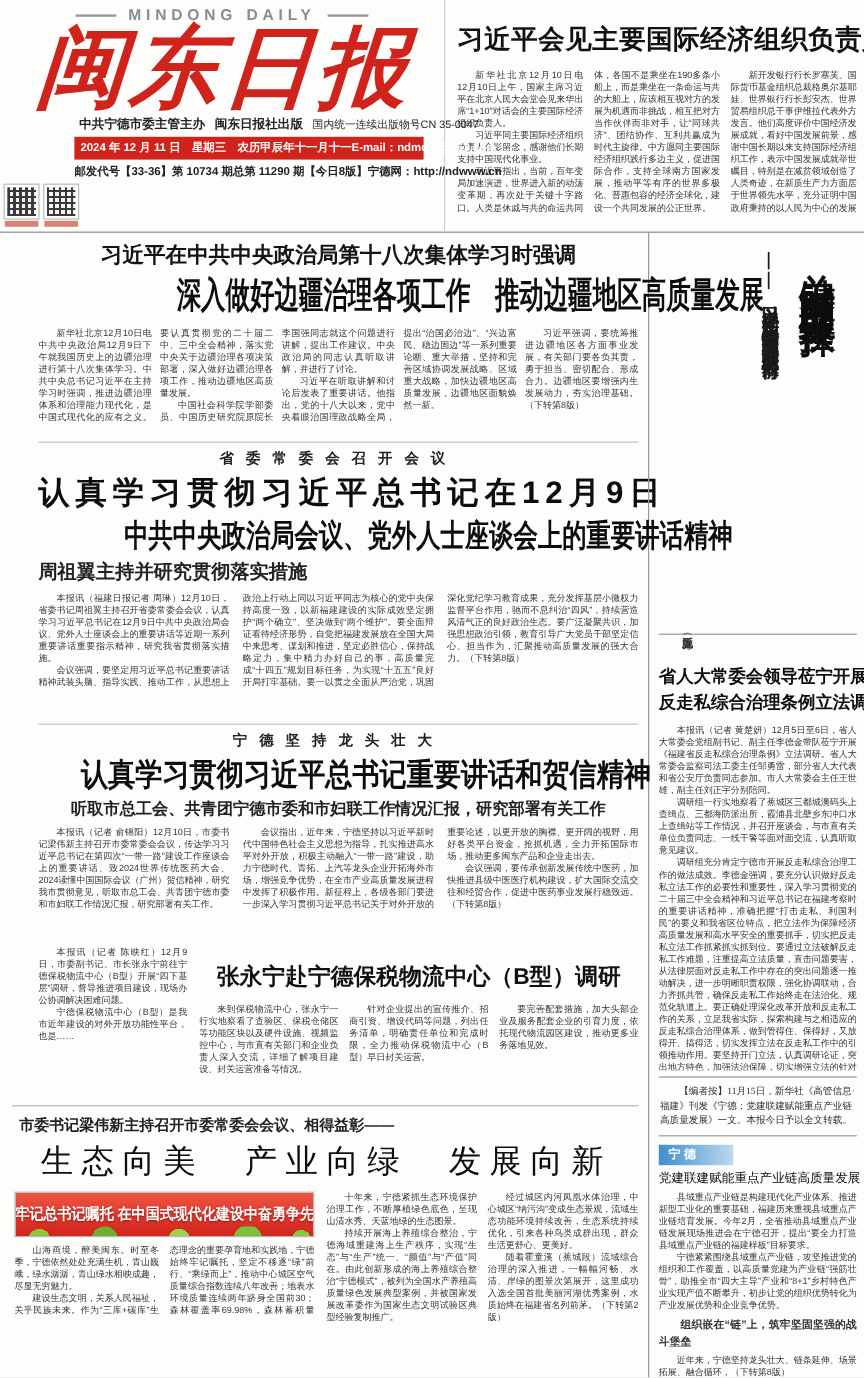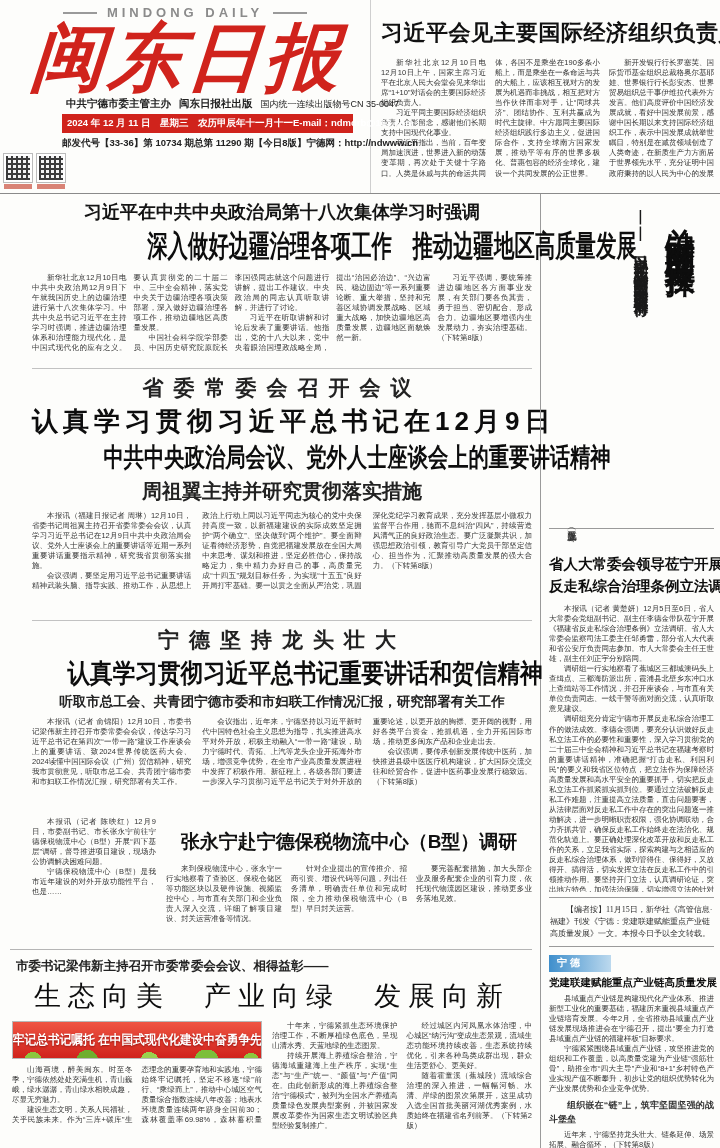--- a/index.html
+++ b/index.html
@@ -49,31 +49,31 @@
 
   
   .kicker1 { text-align:center; font-size:18px; font-weight:900; color:#141414;
              margin:4px 0 2px; white-space:nowrap; }
   .head1 { text-align:center; margin:2px 0 6px; }
   .head1 span { display:inline-block; font-size:30px; font-weight:900; color:#0d0d0d;
                 white-space:nowrap; transform:scaleX(0.68); transform-origin:center; }
   .body1 { column-count:5; column-gap:7px; height:90px; overflow:hidden; }
 
   
-  .kicker-sm { text-align:center; font-size:21px; font-weight:800; letter-spacing:10px;
+  .kicker-sm { text-align:center; font-size:12px; font-weight:800; letter-spacing:10px;
                margin:4px 0 2px; white-space:nowrap; }
   .head2a { text-align:center; font-size:26px; font-weight:900; letter-spacing:5px;
             white-space:nowrap; color:#0d0d0d; }
   .head2b,.head3 { text-align:right; margin:1px 0 2px; }
   .head2b span { display:inline-block; font-size:26px; font-weight:900; white-space:nowrap;
                  transform:scaleX(0.78); transform-origin:center; color:#0d0d0d; }
   .head3 span { display:inline-block; font-size:26px; font-weight:900; white-space:nowrap;
                 transform:scaleX(0.87); transform-origin:center; color:#0d0d0d; }
-  .sub2 { text-align:center; font-family:"Liberation Serif","DejaVu Serif",serif;
-          font-size:20px; font-weight:bold; margin:3px 0 6px; }
+  .sub2 { text-align:left; font-family:"Liberation Serif","DejaVu Serif",serif;
+          font-size:16px; font-weight:bold; margin:3px 0 6px; }
   .sub3 { text-align:center; font-size:13.5px; font-weight:bold; margin:2px 0 6px;
           white-space:nowrap; }
   .body2 { column-count:3; column-gap:11px; height:104px; overflow:hidden; }
   .body3 { column-count:3; column-gap:11px; height:94px; overflow:hidden; }
 
   
   .story4 { display:flex; gap:10px; margin-top:6px; height:128px; }
   .z-left { width:124px; overflow:hidden; }
   .z-right { flex:1; }
   .head4 { text-align:center; font-size:19px; font-weight:800; margin:12px 0 9px;
@@ -115,21 +115,21 @@
   .npc { border-top:1px solid #9a9a9a; padding-top:24px; }
   .npc-head { text-align:center; font-size:14.5px; font-weight:900; line-height:1.55;
               white-space:nowrap; color:#0d0d0d; }
   .npc-body { margin-top:6px; height:288px; overflow:hidden; font-size:7.5px; }
   .editor-note { border-top:1px solid #9a9a9a; margin-top:5px; padding:6px 1px;
                  font-family:"Liberation Serif","DejaVu Serif",serif; font-size:8px;
                  line-height:1.5; color:#2e2e2e; text-indent:2em; }
   .ningde { border-top:1px solid #9a9a9a; padding-top:5px; }
   .n-tag { display:inline-block; min-width:62px; background:linear-gradient(90deg,#3f8fcc,#bcd9ee);
            color:#fff; font-size:10px; font-weight:bold; padding:1px 8px 2px; letter-spacing:3px; }
-  .n-head { font-size:10.5px; font-weight:700; margin:4px 0 4px; white-space:nowrap; color:#0d0d0d; }
+  .n-head { font-size:10.5px; font-weight:400; margin:4px 0 4px; white-space:nowrap; color:#0d0d0d; }
   .n-body { overflow:hidden; }
   .n-sub { font-size:9px; font-weight:800; margin:5px 0 4px; line-height:1.5; text-indent:2em; }
 
   
   .footer { border-top:1px solid #8a8a8a; margin-top:4px; padding:8px 0 0;
             text-align:center; font-size:9px; font-weight:bold; color:#222; }
 </style>
 </head>
 <body>
 

